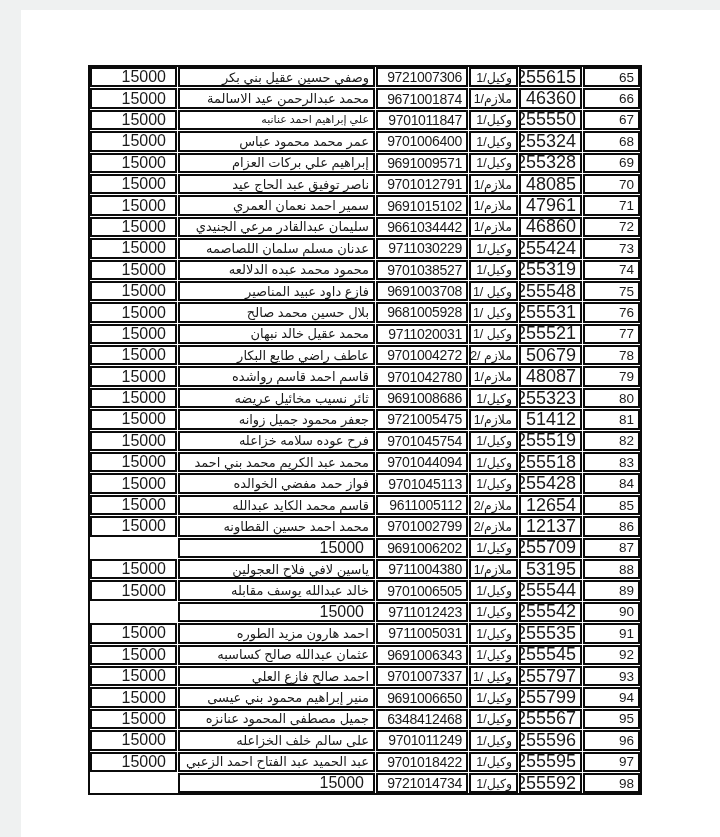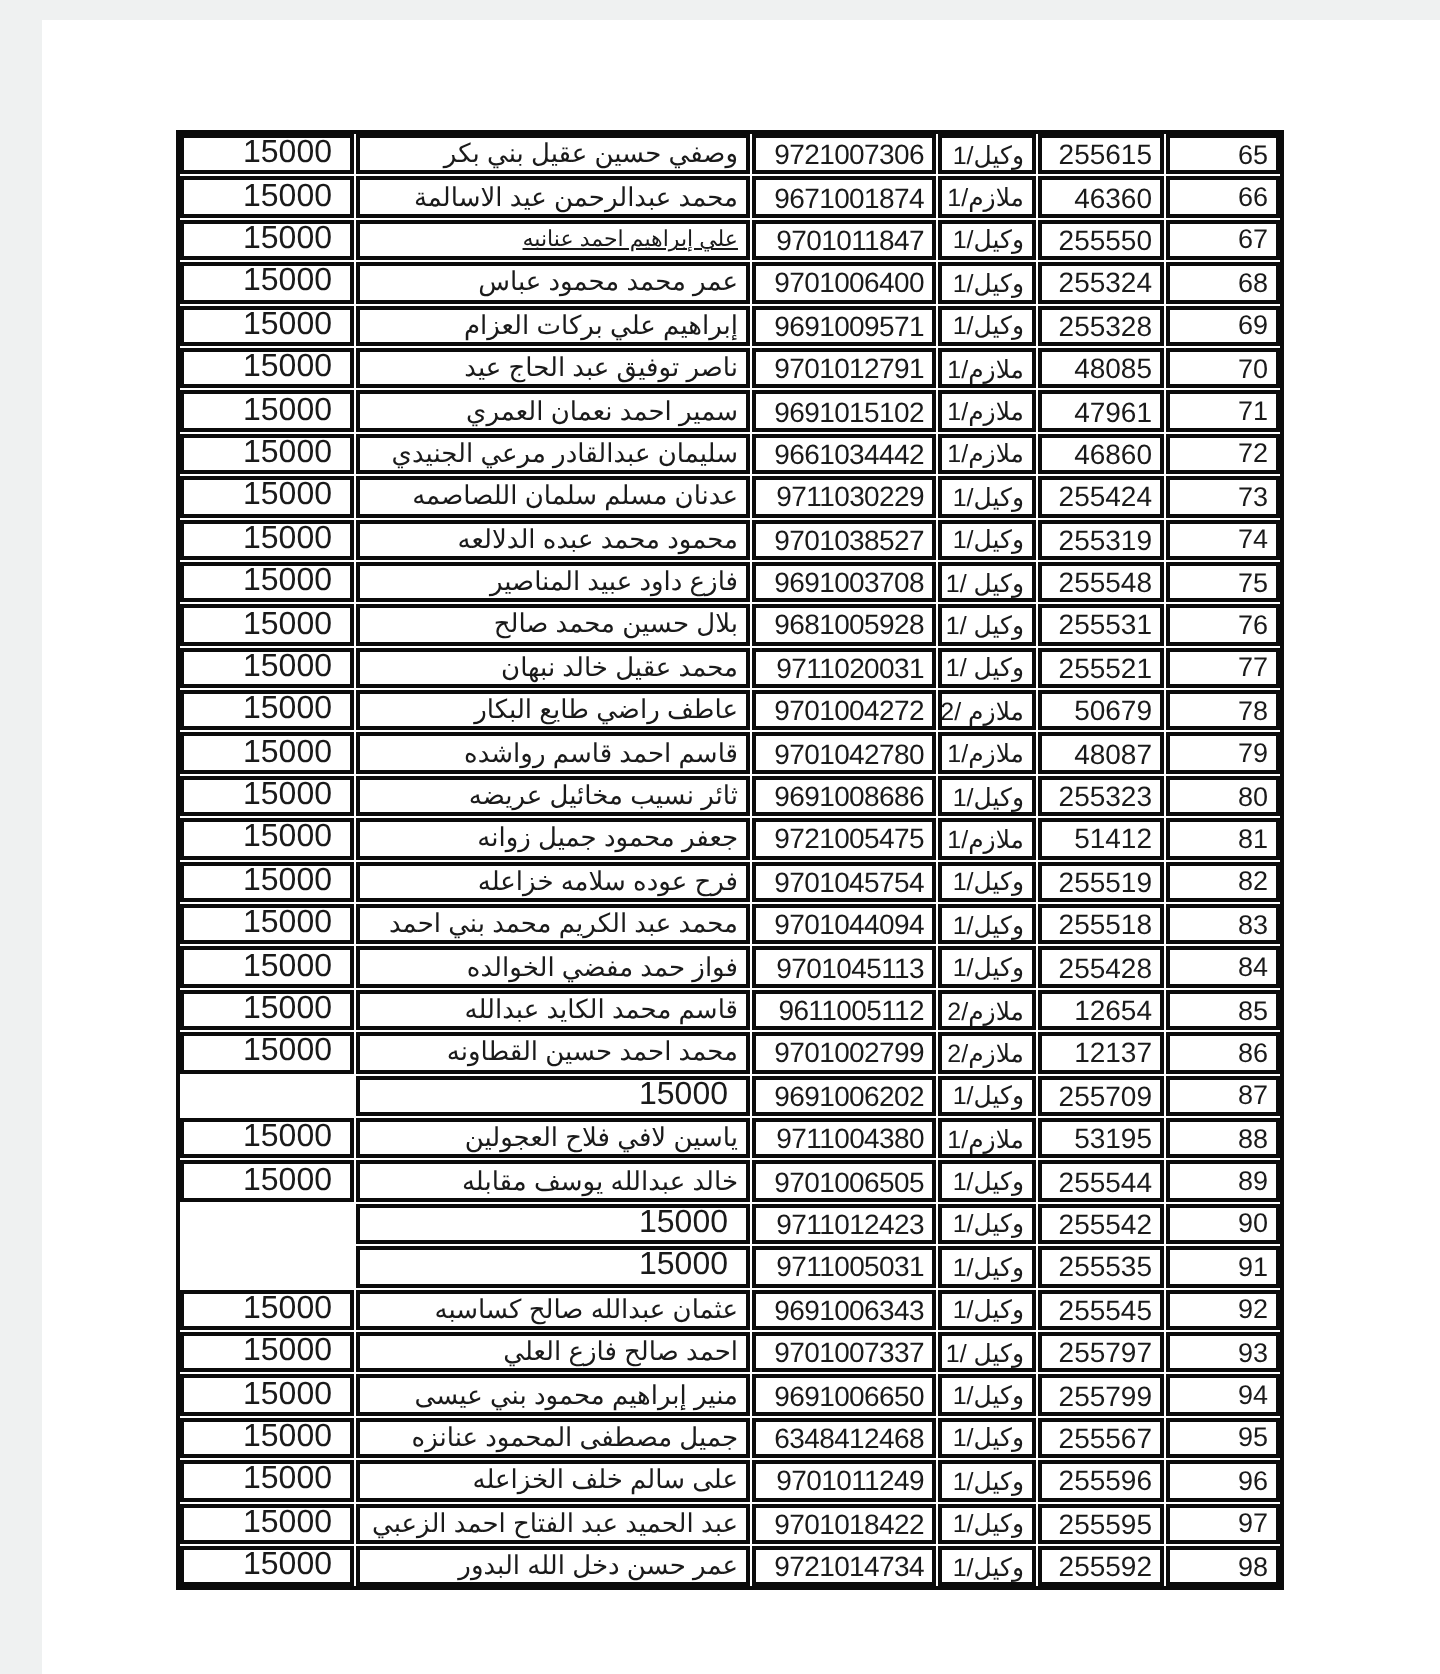--- a/index.html
+++ b/index.html
@@ -48,25 +48,25 @@
     background: #ffffff;
     display: flex;
     align-items: center;
     justify-content: flex-start; 
     overflow: hidden;
     white-space: nowrap;
     padding: 0 4px;
     color: #1a1a1a;
   }
   .c-serial   { font-size: 13.5px; }
-  .c-mil      { font-size: 14px; text-align: right; }
+  .c-mil      { font-size: 18px; text-align: right; }
   .c-rank     { font-size: 12.5px; }
   .c-nat      { font-size: 14px; letter-spacing: -0.3px; }
   .c-name     { font-size: 13px; }
-  .c-name.small { font-size: 11px; text-decoration: underline; }
+  .c-name.small { font-size: 11px; }
   .c-amount   { font-size: 16px; padding: 0 9px; }
 </style>
 </head>
 <body>
 
 <div class="viewer">
   <div class="paper">
     <div class="doc-table" id="doc-table">
   <div class="row">
     <div class="cell c-serial">65</div>
@@ -298,20 +298,21 @@
     <div class="cell c-rank">وكيل/1</div>
     <div class="cell c-nat">9711012423</div>
     <div class="cell c-amount">15000</div>
   </div>
 
   <div class="row">
     <div class="cell c-serial">91</div>
     <div class="cell c-mil">255535</div>
     <div class="cell c-rank">وكيل/1</div>
     <div class="cell c-nat">9711005031</div>
+    <div class="cell c-name">احمد هارون مزيد الطوره</div>
     <div class="cell c-amount">15000</div>
   </div>
 
   <div class="row">
     <div class="cell c-serial">92</div>
     <div class="cell c-mil">255545</div>
     <div class="cell c-rank">وكيل/1</div>
     <div class="cell c-nat">9691006343</div>
     <div class="cell c-name">عثمان عبدالله صالح كساسبه</div>
     <div class="cell c-amount">15000</div>
@@ -360,18 +361,17 @@
     <div class="cell c-nat">9701018422</div>
     <div class="cell c-name">عبد الحميد عبد الفتاح احمد الزعبي</div>
     <div class="cell c-amount">15000</div>
   </div>
 
   <div class="row">
     <div class="cell c-serial">98</div>
     <div class="cell c-mil">255592</div>
     <div class="cell c-rank">وكيل/1</div>
     <div class="cell c-nat">9721014734</div>
-    <div class="cell c-name">عمر حسن دخل الله البدور</div>
     <div class="cell c-amount">15000</div>
   </div>
 </div>
   </div>
 </div>
 
 </body></html>

